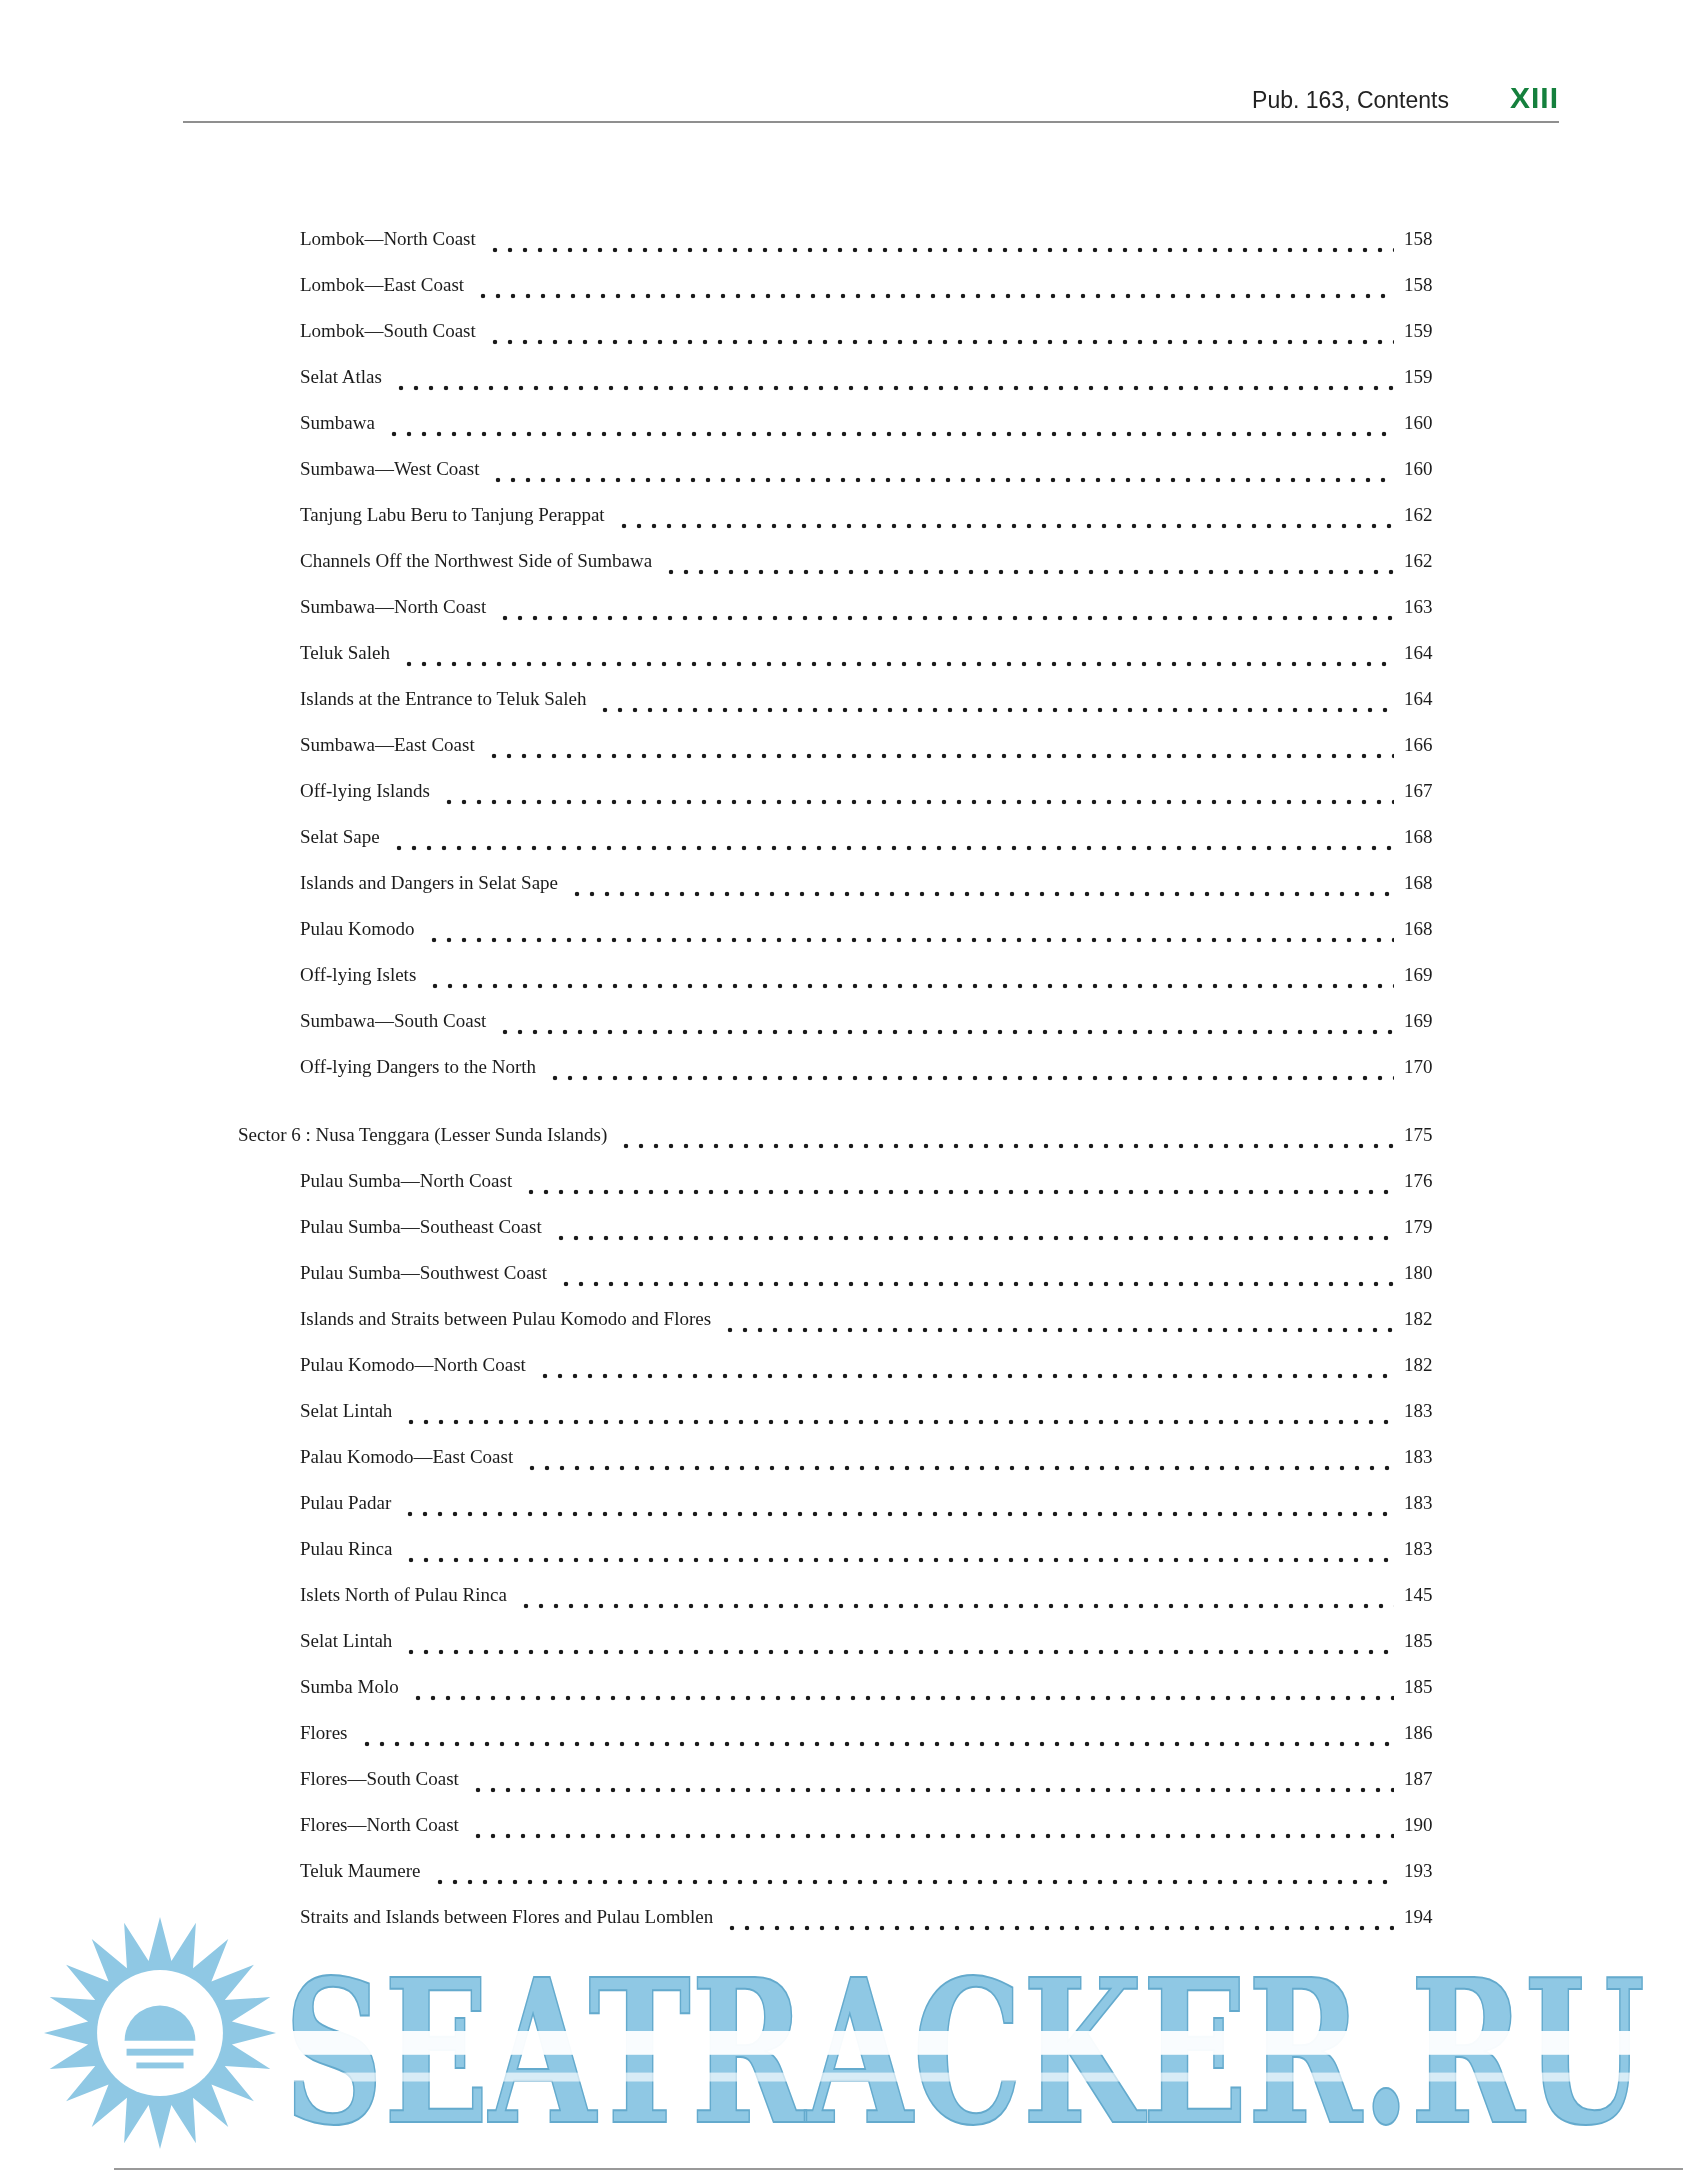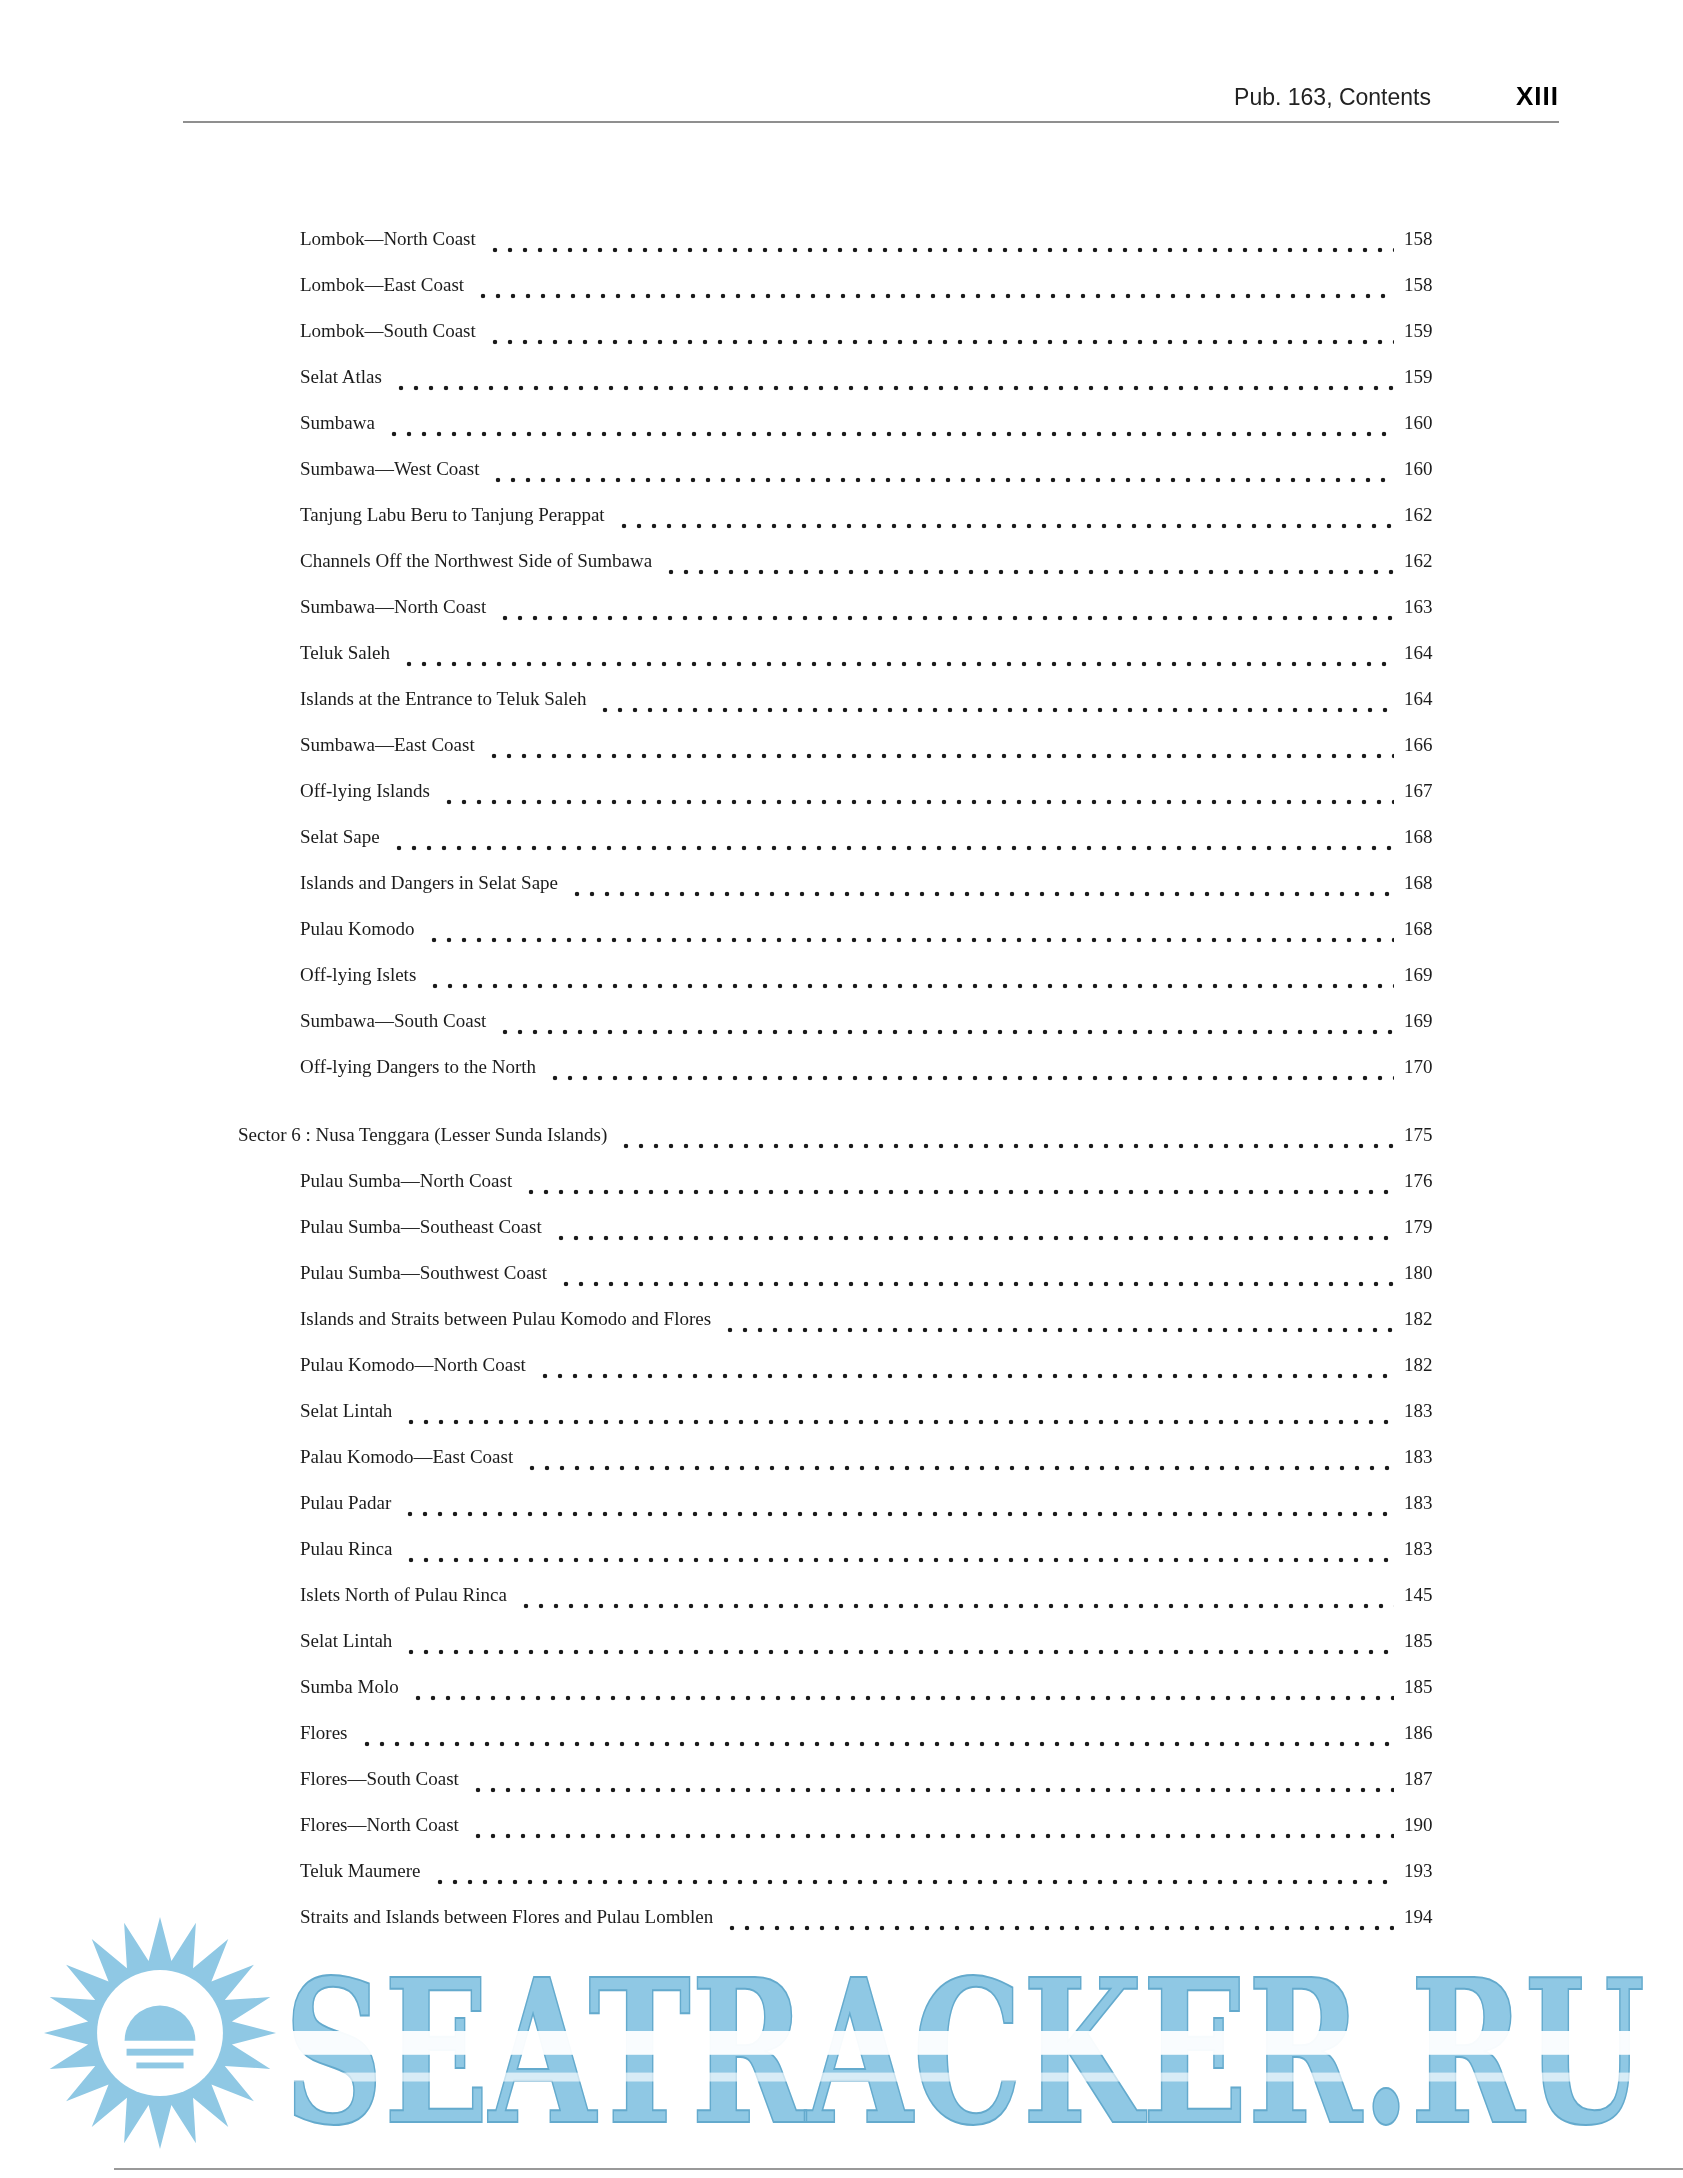--- a/index.html
+++ b/index.html
@@ -5,24 +5,23 @@
   html,body{margin:0;padding:0;}
   body{
     width:1683px;height:2178px;position:relative;background:#ffffff;
     font-family:"Liberation Serif", serif;color:#1c1c1c;overflow:hidden;
   }
   
   .page-header{
     position:absolute;top:81px;left:183px;right:124px;
     display:flex;justify-content:flex-end;align-items:baseline;
     font-family:"Liberation Sans", sans-serif;
-    gap:24px;
   }
   .hdr-title{font-size:23px;color:#222;}
-  .hdr-roman{font-size:26px;font-weight:bold;color:#000000;margin-left:61px;letter-spacing:1px;}
+  .hdr-roman{font-size:30px;font-weight:bold;color:#15803d;margin-left:61px;letter-spacing:1px;}
   .header-rule{
     position:absolute;top:121px;left:183px;right:124px;height:2px;background:#8f8f8f;
   }
   
   .toc{
     position:absolute;top:216px;left:238px;right:218px;
     font-size:19px;line-height:46px;
   }
   .toc-row{display:flex;height:46px;}
   .toc-row.level-1{padding-left:62px;}

